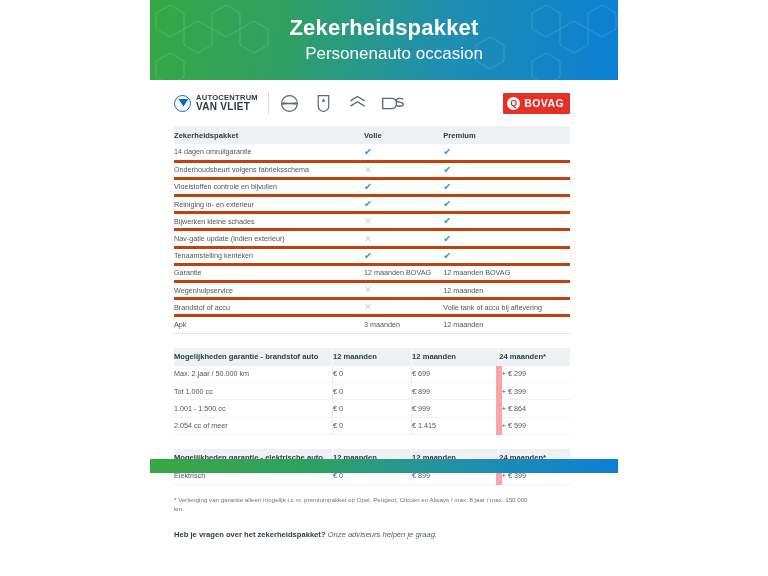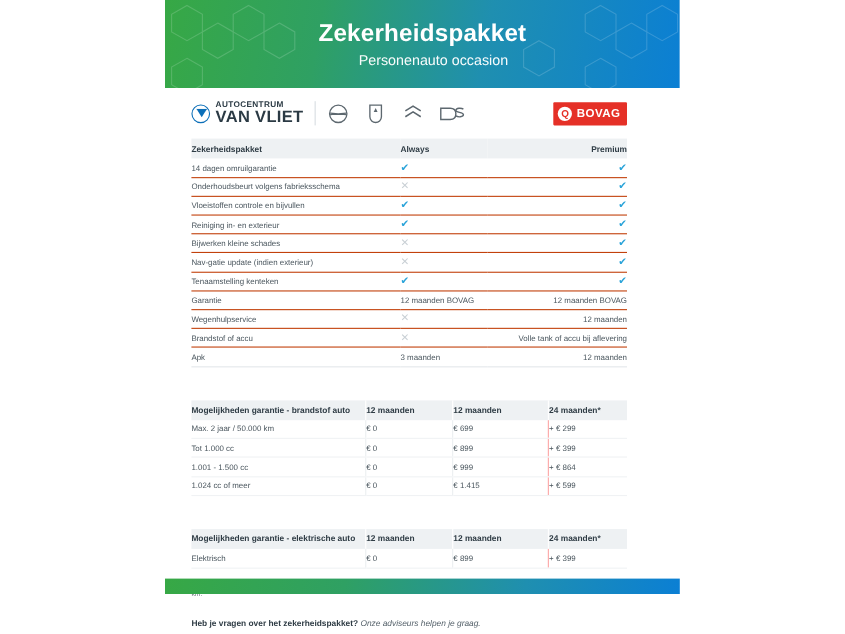--- a/index.html
+++ b/index.html
@@ -4,21 +4,21 @@
 <style>
   * { box-sizing: border-box; margin: 0; padding: 0; }
   html, body {
     width: 768px; height: 576px;
     background: #ffffff;
     font-family: "Liberation Sans", sans-serif;
     overflow: hidden;
   }
   .page {
     position: relative;
-    width: 768px; height: 540px;
+    width: 768px; height: 473px;
     background: #ffffff;
   }
   
   .banner {
     position: absolute;
     left: 150px; top: 0;
     width: 468px; height: 80px;
     background: linear-gradient(100deg, #37a845 0%, #2fa063 30%, #1f8fb0 62%, #0b7fd4 100%);
     overflow: hidden;
   }
@@ -31,21 +31,21 @@
     height: 100%;
     display: flex; flex-direction: column;
     align-items: center; justify-content: center;
     color: #ffffff;
   }
   .banner-title {
     font-size: 22px; font-weight: bold; letter-spacing: .2px;
     line-height: 1.1;
   }
   .banner-sub {
-    font-size: 13px; font-weight: normal; margin-top: 4px;
+    font-size: 17px; font-weight: normal; margin-top: 4px;
     opacity: .97;
     margin-left: 20px;
   }
   
   .side-left, .side-right {
     position: absolute; top: 0; height: 576px; width: 150px;
     background: #ffffff;
   }
   .side-left { left: 0; }
   .side-right { right: 0; }
@@ -84,21 +84,21 @@
     position: absolute; left: 3.4px; top: 3.2px;
     width: 8px; height: 8px;
     border-left: 1.6px solid #0c6fb8;
     border-right: 1.6px solid #0c6fb8;
     transform: skewX(0deg);
     clip-path: polygon(0 0, 100% 0, 50% 100%);
     background: #0c6fb8;
   }
   .av-text { line-height: 1.05; }
   .av-text .l1 { font-size: 7.5px; font-weight: bold; color: #2b3a44; letter-spacing: .3px; }
-  .av-text .l2 { font-size: 15px; font-weight: bold; color: #2b3a44; letter-spacing: .3px; }
+  .av-text .l2 { font-size: 10px; font-weight: bold; color: #2b3a44; letter-spacing: .3px; }
 
   .logo-sep {
     width: 1px; height: 22px; background: #d7dde1; margin: 0 10px;
   }
   .brand-icons { display: flex; align-items: center; gap: 13px; }
   .brand-icon { width: 21px; height: 21px; opacity: .82; }
   .brand-icon svg { display: block; }
 
   .bovag {
     margin-left: auto;
@@ -129,43 +129,43 @@
     font-weight: bold;
     color: #2f3c45;
     height: 18px;
     vertical-align: middle;
   }
   .row td {
     font-size: 7.2px;
     color: #4a565e;
     height: 17.2px;
     vertical-align: middle;
-    border-bottom: 1px solid #c2410c;
+    border-bottom: 3px solid #c2410c;
   }
   .row:last-child td { border-bottom: 1px solid #e3e7ea; }
   .c-label { padding-left: 8px; width: 48%; }
   .c-basis { width: 20%; padding-left: 4px; }
-  .c-premium { width: 32%; padding-left: 4px; text-align: right; }
+  .c-premium { width: 32%; padding-left: 4px; }
   .mark { font-size: 9.5px; line-height: 1; display: inline-block; }
   .mark.yes { color: #29a3d9; }
   .mark.no { color: #c9d0d5; }
 
   
-  .ptable { margin-top: 30px; }
+  .ptable { margin-top: 14px; }
   .ptable td, .ptable th { padding: 0; }
   .ptable .hdr-row td {
     background: #eef1f3;
     border-left: 1px solid #ffffff;
   }
   .ptable .hdr-row td:first-child { border-left: none; }
   .ptable .row td { border-bottom: 1px solid #f0f2f4; }
   .p-label { padding-left: 8px; width: 40%; }
   .p-c1 { width: 20%; padding-left: 6px; border-left: 1px solid #eceff1; }
   .p-c2 { width: 22%; padding-left: 6px; border-left: 1px solid #eceff1; }
-  .p-c3 { width: 18%; padding-left: 6px; border-left: 1px solid #fca5a5; }
+  .p-c3 { width: 18%; padding-left: 6px; border-left: 6px solid #fca5a5; }
   .ptable .hdr-row td.p-c1, .ptable .hdr-row td.p-c2, .ptable .hdr-row td.p-c3 { border-left: 1px solid #ffffff; }
 
   .footnote {
     padding: 10px 36px 0 36px;
     font-size: 6.2px;
     color: #6b767d;
     line-height: 1.55;
     max-width: 430px;
   }
   .cta {
@@ -246,21 +246,21 @@
         <span class="bovag-mark">Q</span>
         <span class="bovag-text">BOVAG</span>
       </div>
     </div>
 
     <div class="tbl-wrap">
       <table class="main">
         <tbody id="main-body">
             <tr class="hdr-row">
               <td class="c-label">Zekerheidspakket</td>
-              <td class="c-basis">Always</td>
+              <td class="c-basis">Volle</td>
               <td class="c-premium">Premium</td>
             </tr>
             <tr class="row">
               <td class="c-label">14 dagen omruilgarantie</td>
               <td class="c-basis"><span class="mark yes">✔</span></td>
               <td class="c-premium"><span class="mark yes">✔</span></td>
             </tr>
             <tr class="row">
               <td class="c-label">Onderhoudsbeurt volgens fabrieksschema</td>
               <td class="c-basis"><span class="mark no">✕</span></td>
@@ -334,21 +334,21 @@
               <td class="p-c2">€ 899</td>
               <td class="p-c3">+ € 399</td>
             </tr>
             <tr class="row">
               <td class="p-label">1.001 - 1.500 cc</td>
               <td class="p-c1">€ 0</td>
               <td class="p-c2">€ 999</td>
               <td class="p-c3">+ € 864</td>
             </tr>
             <tr class="row">
-              <td class="p-label">1.024 cc of meer</td>
+              <td class="p-label">2.054 cc of meer</td>
               <td class="p-c1">€ 0</td>
               <td class="p-c2">€ 1.415</td>
               <td class="p-c3">+ € 599</td>
             </tr>
           </tbody>
       </table>
 
       <table class="main ptable">
         <tbody id="electric-body">
             <tr class="hdr-row">

